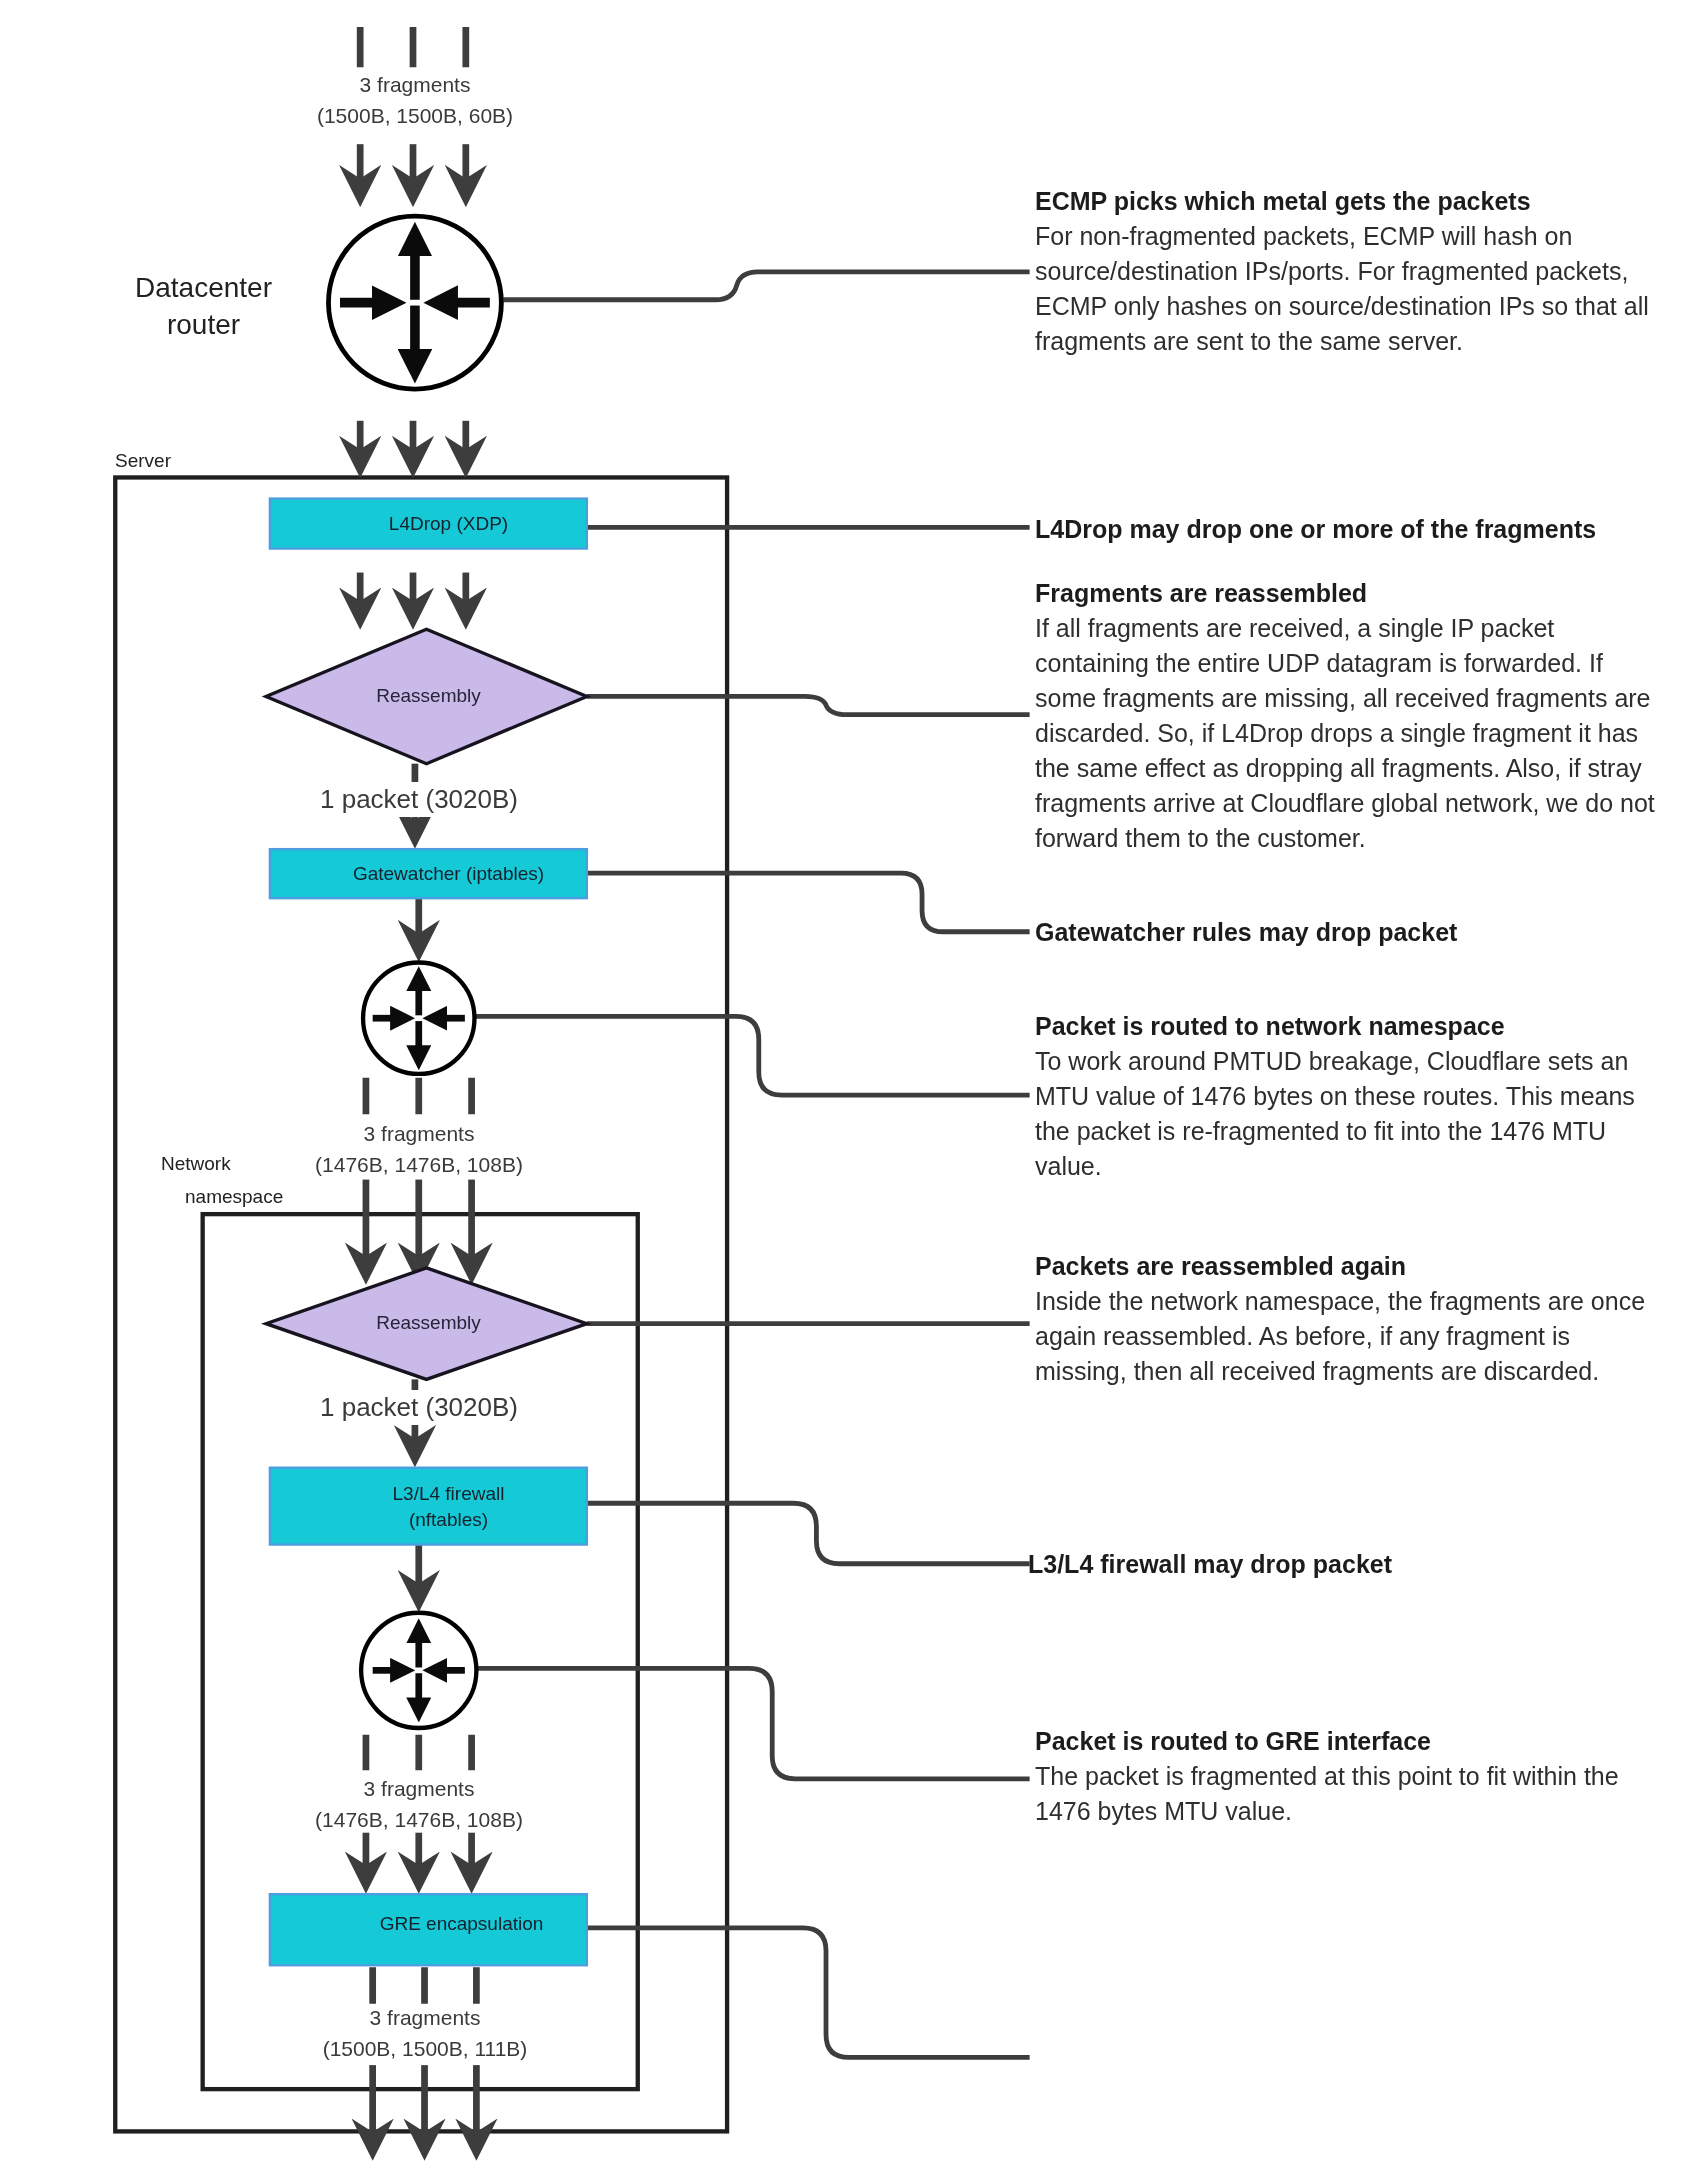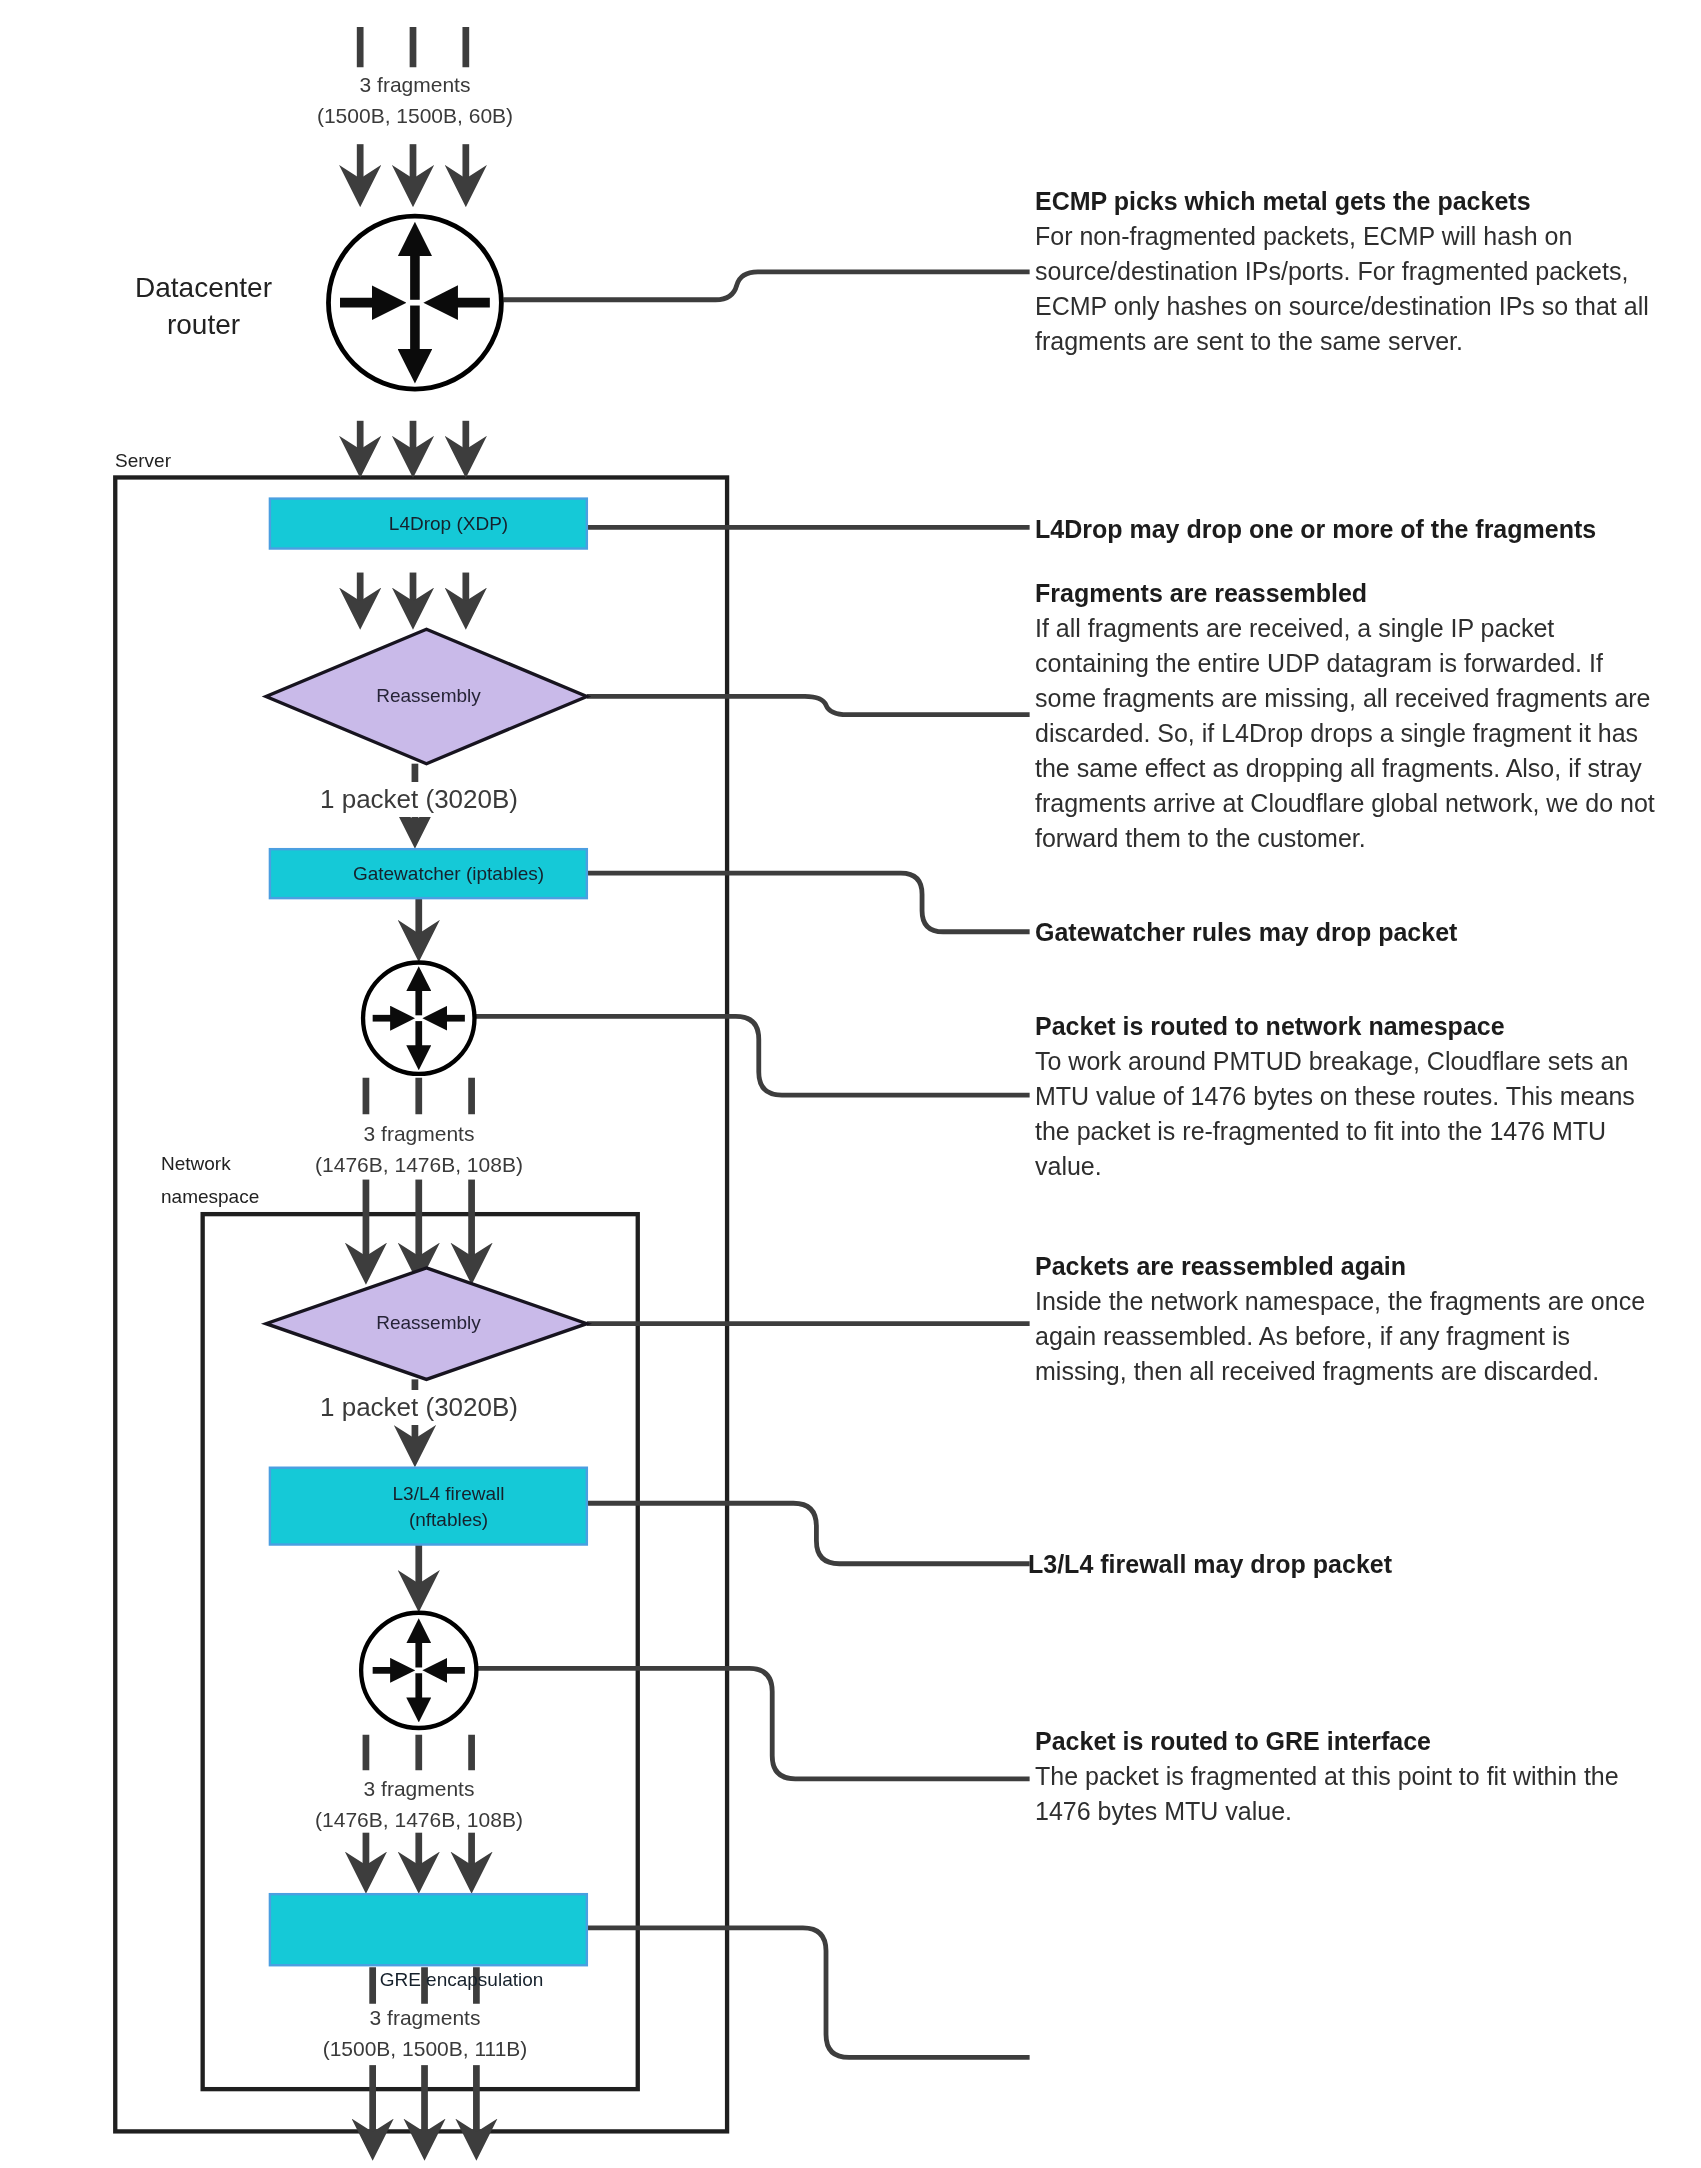--- a/index.html
+++ b/index.html
@@ -141,36 +141,36 @@
 
   <div class="txt packet-label ctr" style="left:275px;top:782px;width:288px;">1 packet (3020B)</div>
 
   <div class="txt box-label" style="left:270px;top:849px;width:317px;height:49px;">Gatewatcher (iptables)</div>
 
   <div class="txt flow-label ctr" style="left:275px;top:1122px;width:288px;">3 fragments</div>
   <div class="txt flow-label ctr" style="left:275px;top:1153px;width:288px;">(1476B, 1476B, 108B)</div>
 
   <div class="txt zone-label" style="left:161px;top:1147px;">
     <span style="display:block;">Network</span>
-    <span style="display:block;">namespace</span>
+    <span style="display:block;margin-left:24px;">namespace</span>
   </div>
 
   <div class="txt diamond-label ctr" style="left:270px;top:1312px;width:317px;">Reassembly</div>
 
   <div class="txt packet-label ctr" style="left:275px;top:1390px;width:288px;">1 packet (3020B)</div>
 
   <div class="txt box-label" style="left:270px;top:1468px;width:317px;height:77px;">
     <span>L3/L4 firewall</span>
     <span>(nftables)</span>
   </div>
 
   <div class="txt flow-label ctr" style="left:275px;top:1777px;width:288px;">3 fragments</div>
   <div class="txt flow-label ctr" style="left:275px;top:1808px;width:288px;">(1476B, 1476B, 108B)</div>
 
-  <div class="txt box-label" style="left:270px;top:1944px;width:343px;height:71px;">GRE encapsulation</div>
+  <div class="txt box-label" style="left:270px;top:1888px;width:343px;height:71px;">GRE encapsulation</div>
 
   <div class="txt flow-label ctr" style="left:281px;top:2006px;width:288px;">3 fragments</div>
   <div class="txt flow-label ctr" style="left:281px;top:2037px;width:288px;">(1500B, 1500B, 111B)</div>
 
   <div class="txt annotation" style="left:1035px;top:184px;">
     <b>ECMP picks which metal gets the packets</b>
     <span>For non-fragmented packets, ECMP will hash on source/destination IPs/ports. For fragmented packets, ECMP only hashes on source/destination IPs so that all fragments are sent to the same server.</span>
   </div>
 
   <div class="txt annotation" style="left:1035px;top:512px;">

